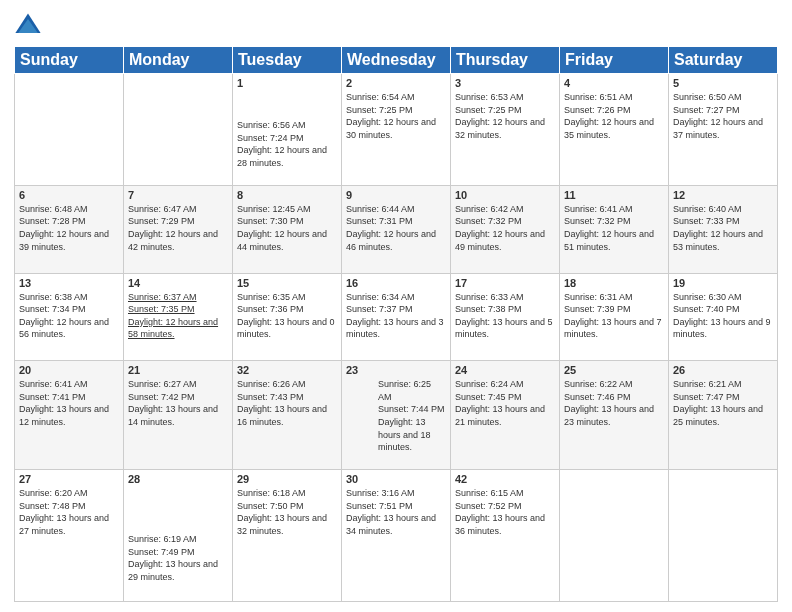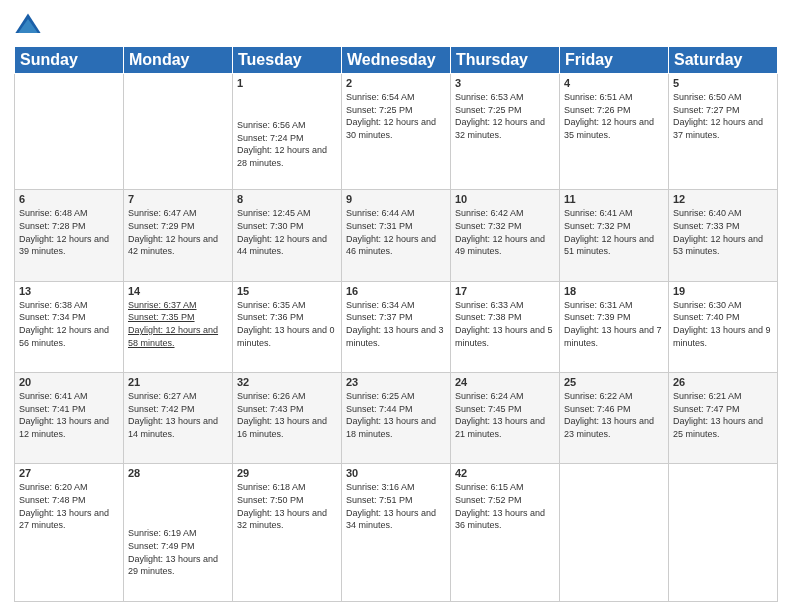--- a/index.html
+++ b/index.html
@@ -274,21 +274,21 @@
 Daylight: 13 hours and 14 minutes.</div>
           </td>
           <td>
             <span class="day-number">32</span>
             <div class="day-info" style="white-space: pre-line;">Sunrise: 6:26 AM
 Sunset: 7:43 PM
 Daylight: 13 hours and 16 minutes.</div>
           </td>
           <td>
             <span class="day-number">23</span>
-            <div class="day-info" style="white-space: pre-line;">Sunrise: 6:25 AM
+            <div class="day-info" style="white-space: pre-line; margin-left: 32px;">Sunrise: 6:25 AM
 Sunset: 7:44 PM
 Daylight: 13 hours and 18 minutes.</div>
           </td>
           <td>
             <span class="day-number">24</span>
             <div class="day-info" style="white-space: pre-line;">Sunrise: 6:24 AM
 Sunset: 7:45 PM
 Daylight: 13 hours and 21 minutes.</div>
           </td>
           <td>

